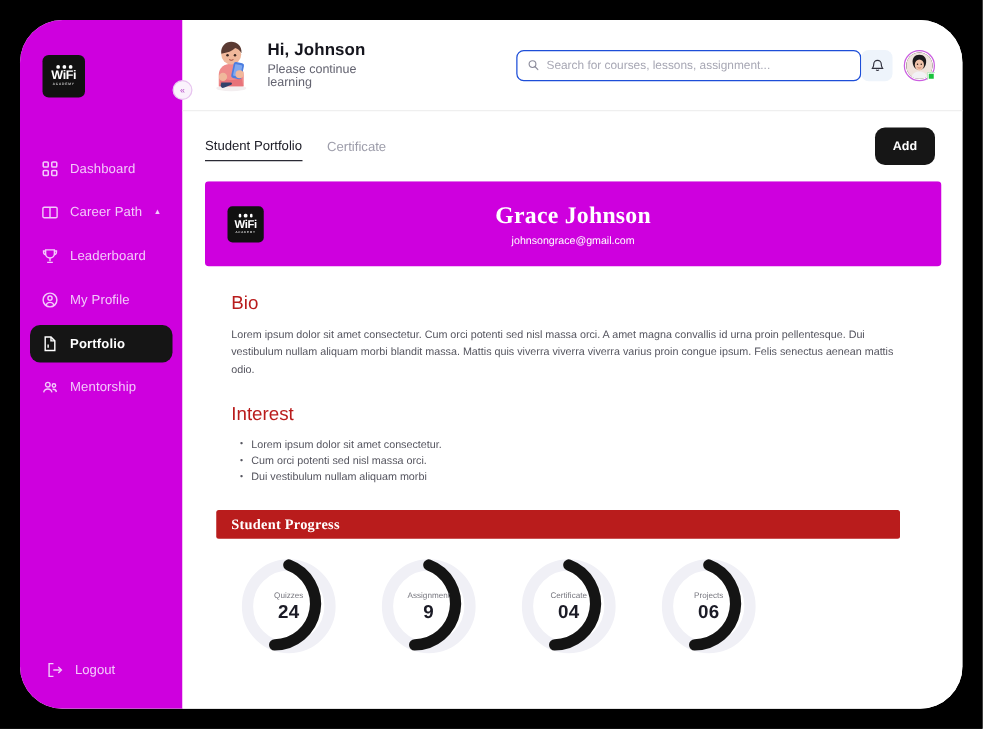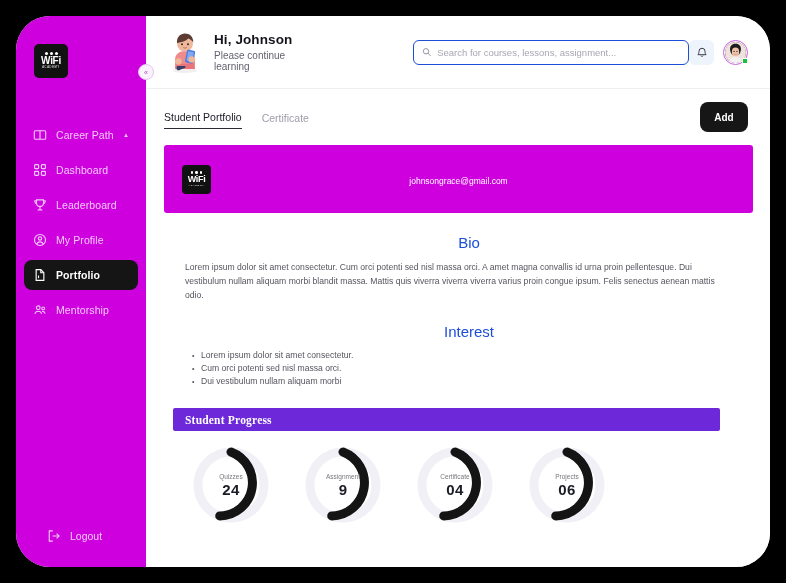--- a/index.html
+++ b/index.html
@@ -89,21 +89,21 @@
   .nav-item .nav-ico { width: 14px; height: 14px; flex: 0 0 14px; display:block; }
   .nav-item .chev {
     margin-left: auto;
     font-size: 6px;
     color: #f3c9fb;
   }
 
   #logout-item {
     margin-top: auto;
     margin-bottom: 24px;
-    padding: 0 31px;
+    padding: 0 21px;
     display: flex;
     align-items: center;
     gap: 9px;
     color: #f3c9fb;
     font-size: 10.5px;
     cursor: pointer;
   }
   #logout-item .nav-ico { width: 14px; height: 14px; flex: 0 0 14px; }
 
   
@@ -248,24 +248,23 @@
     letter-spacing: 0.2px;
   }
   #banner-email {
     font-size: 8.5px;
     color: #ffffff;
     margin-top: 3px;
   }
 
   .section-heading {
     font-size: 15px;
-    color: #1d4ed8;
+    color: #b91c1c;
     margin: 21px 0 9px 21px;
     font-weight: normal;
-    text-align: center;
   }
   #bio-text {
     font-size: 8.6px;
     line-height: 14px;
     color: #55555f;
     margin: 0 18px 0 21px;
   }
   #interest-list {
     margin: 0 0 0 28px;
     list-style: none;
@@ -283,21 +282,21 @@
     left: 0;
     font-size: 7px;
     top: -0.5px;
     color: #55555f;
   }
 
   #progress-header {
     margin: 20px 0 0 9px;
     height: 23px;
     width: 547px;
-    background: #6d28d9;
+    background: #b91c1c;
     display: flex;
     align-items: center;
     padding-left: 12px;
     border-radius: 2px;
   }
   #progress-title {
     font-family: "Liberation Serif", serif;
     font-weight: bold;
     font-size: 11.5px;
     color: #ffffff;
@@ -352,36 +351,36 @@
       <span class="logo-sub">ACADEMY</span>
     </div>
 
     <div id="collapse-toggle">
       <span>«</span>
     </div>
 
     <nav id="nav-list">
 
       <div class="nav-item">
-        <svg class="nav-ico" viewBox="0 0 16 16" fill="none" stroke="currentColor" stroke-width="1.3">
-          <rect x="1.5" y="3.2" width="13" height="9.6" rx="1.2"></rect>
-            <line x1="8" y1="3.2" x2="8" y2="12.8"></line>
-        </svg>
-        <span>Career Path</span>
-        <span class="chev">▲</span>
-      </div>
-
-      <div class="nav-item">
         <svg class="nav-ico" viewBox="0 0 16 16" fill="none" stroke="currentColor" stroke-width="1.4">
           <rect x="1.8" y="1.8" width="4.6" height="4.6" rx="1"></rect>
             <rect x="9.6" y="1.8" width="4.6" height="4.6" rx="1"></rect>
           <rect x="1.8" y="9.6" width="4.6" height="4.6" rx="1"></rect>
             <rect x="9.6" y="9.6" width="4.6" height="4.6" rx="1"></rect>
         </svg>
         <span>Dashboard</span>
+      </div>
+
+      <div class="nav-item">
+        <svg class="nav-ico" viewBox="0 0 16 16" fill="none" stroke="currentColor" stroke-width="1.3">
+          <rect x="1.5" y="3.2" width="13" height="9.6" rx="1.2"></rect>
+            <line x1="8" y1="3.2" x2="8" y2="12.8"></line>
+        </svg>
+        <span>Career Path</span>
+        <span class="chev">▲</span>
       </div>
 
       <div class="nav-item">
         <svg class="nav-ico" viewBox="0 0 16 16" fill="none" stroke="currentColor" stroke-width="1.3">
           <path d="M4 2.2h8v3.4a4 4 0 0 1-8 0z"></path>
             <path d="M4 3.2H2.1v1.1A2.4 2.4 0 0 0 4.4 6.6"></path>
           <path d="M12 3.2h1.9v1.1a2.4 2.4 0 0 1-2.3 2.3"></path>
             <line x1="8" y1="9.6" x2="8" y2="12.6"></line>
           <line x1="5.4" y1="13.6" x2="10.6" y2="13.6"></line>
         </svg>
@@ -498,20 +497,21 @@
         <div id="banner-logo">
           <span class="logo-dots">
               <i></i>
               <i></i>
               <i></i>
             </span>
           <span class="logo-word">WiFi</span>
           <span class="logo-sub">ACADEMY</span>
         </div>
         <div id="banner-text">
+          <div id="banner-name">Grace Johnson</div>
           <div id="banner-email">johnsongrace@gmail.com</div>
         </div>
       </div>
 
       <h2 class="section-heading">Bio</h2>
       <p id="bio-text">Lorem ipsum dolor sit amet consectetur. Cum orci potenti sed nisl massa orci. A amet magna convallis id urna proin pellentesque. Dui vestibulum nullam aliquam morbi blandit massa. Mattis quis viverra viverra viverra varius proin congue ipsum. Felis senectus aenean mattis odio.</p>
 
       <h2 class="section-heading">Interest</h2>
       <ul id="interest-list">
         <li>Lorem ipsum dolor sit amet consectetur.</li>

